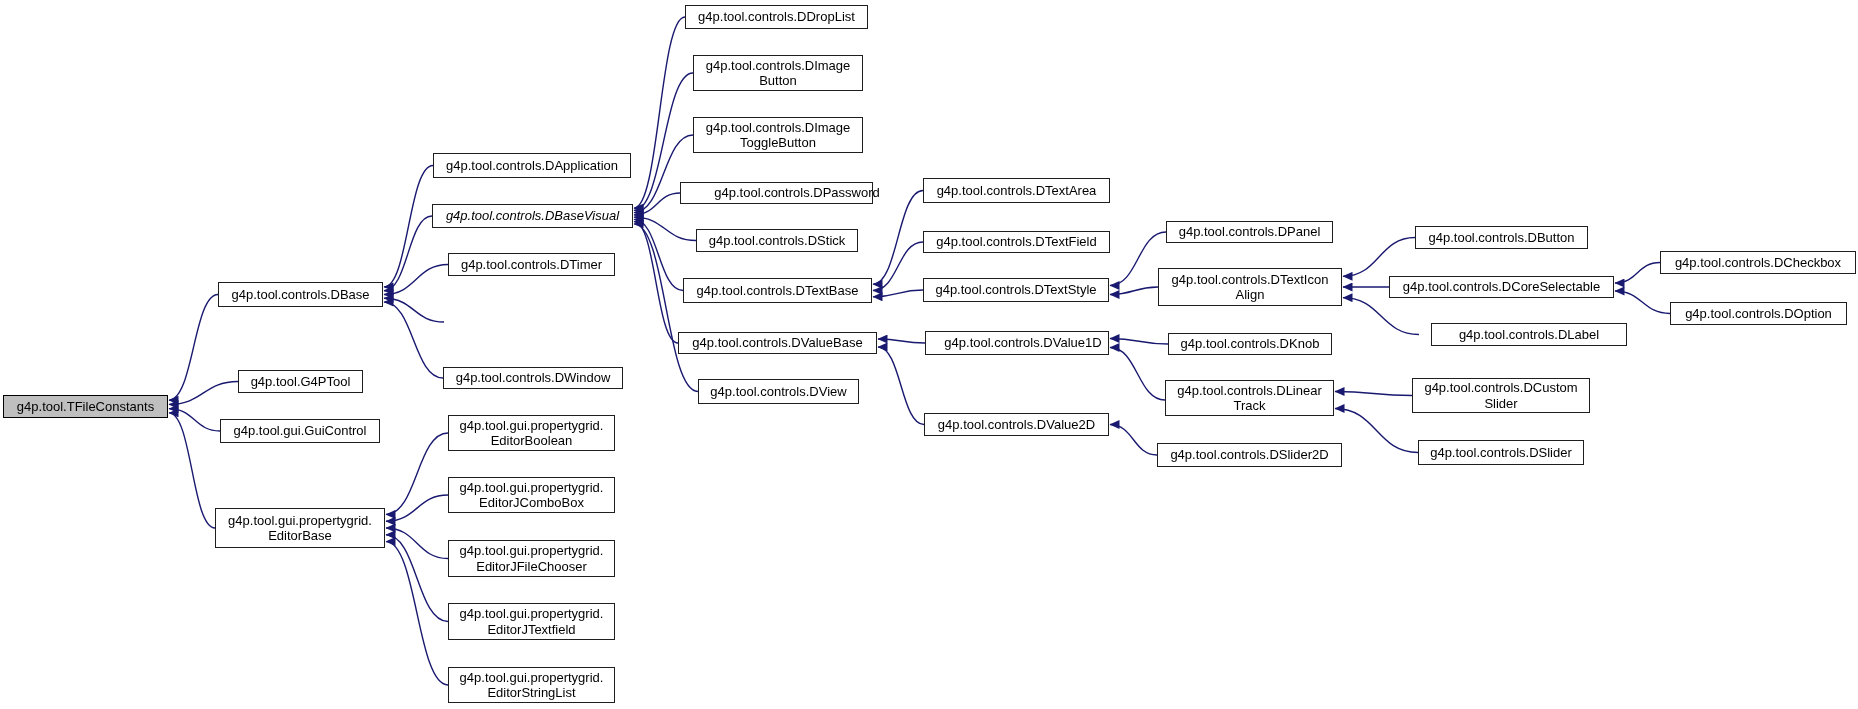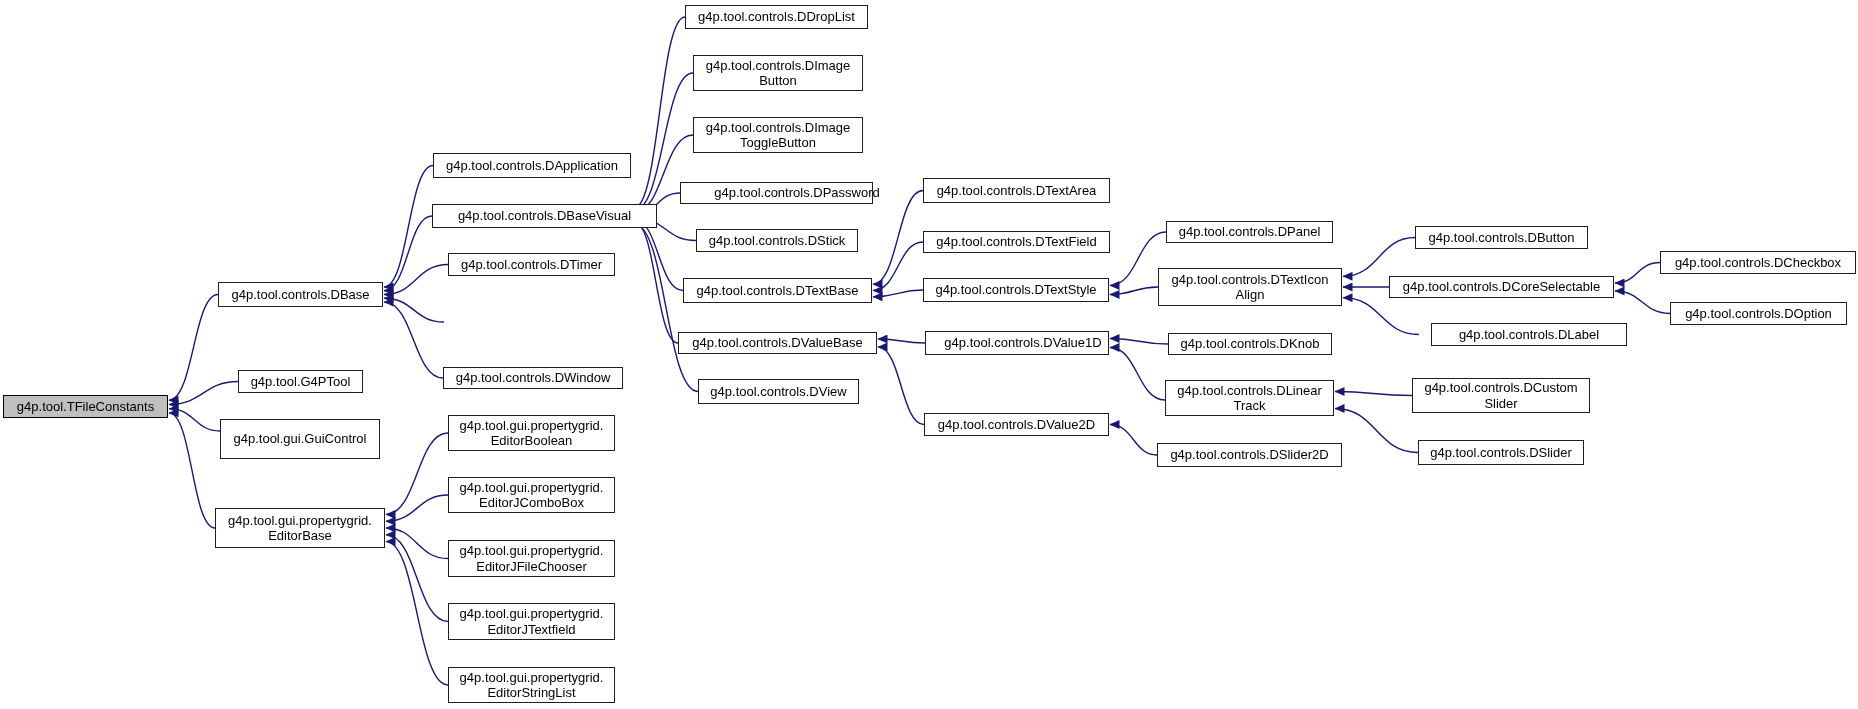--- a/index.html
+++ b/index.html
@@ -86,31 +86,31 @@
     </svg>
     <div class="node root" style="left: 3px; top: 395px; width: 165px; height: 23px;">
       <div>g4p.tool.TFileConstants</div>
     </div>
     <div class="node" style="left: 218px; top: 282px; width: 165px; height: 25px;">
       <div>g4p.tool.controls.DBase</div>
     </div>
     <div class="node" style="left: 238px; top: 370px; width: 125px; height: 23px;">
       <div>g4p.tool.G4PTool</div>
     </div>
-    <div class="node" style="left: 220px; top: 419px; width: 160px; height: 40px;">
+    <div class="node" style="left: 220px; top: 419px; width: 160px; height: 24px;">
       <div>g4p.tool.gui.GuiControl</div>
     </div>
     <div class="node" style="left: 215px; top: 508px; width: 170px; height: 40px;">
       <div>g4p.tool.gui.propertygrid.</div>
       <div>EditorBase</div>
     </div>
     <div class="node" style="left: 433px; top: 153px; width: 198px; height: 25px;">
       <div>g4p.tool.controls.DApplication</div>
     </div>
-    <div class="node" style="left: 432px; top: 204px; width: 225px; height: 24px;">
+    <div class="node" style="left: 432px; top: 204px; width: 201px; height: 24px; font-style: italic;">
       <div>g4p.tool.controls.DBaseVisual</div>
     </div>
     <div class="node" style="left: 448px; top: 253px; width: 167px; height: 23px;">
       <div>g4p.tool.controls.DTimer</div>
     </div>
     <div class="node" style="left: 443px; top: 367px; width: 180px; height: 22px;">
       <div>g4p.tool.controls.DWindow</div>
     </div>
     <div class="node" style="left: 448px; top: 415px; width: 167px; height: 36px;">
       <div>g4p.tool.gui.propertygrid.</div>

